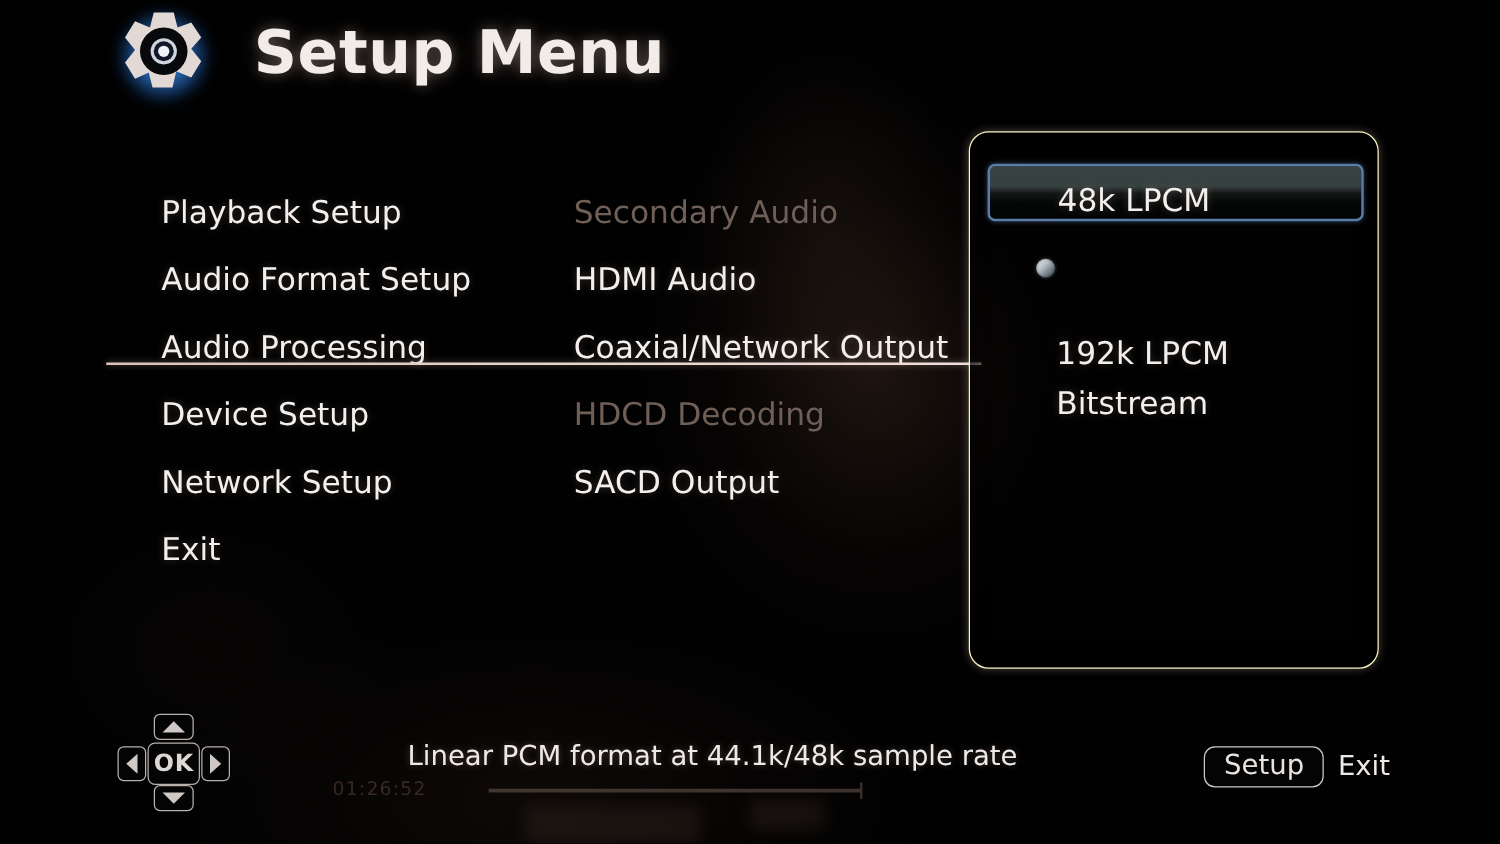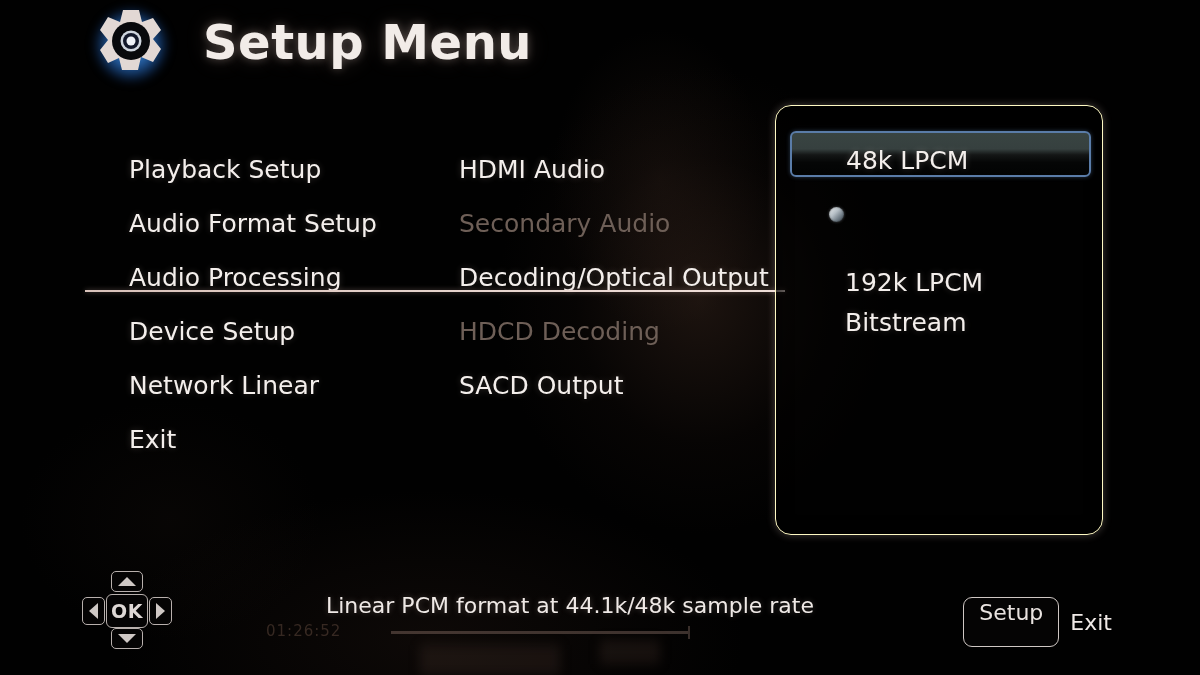--- a/index.html
+++ b/index.html
@@ -198,21 +198,21 @@
     width: 15px;
     height: 15px;
     border-radius: 50%;
     background: linear-gradient(135deg, #f0f2f4 0%, #b6bfc6 40%, #707c86 70%, #3c454c 100%);
     box-shadow: inset 0 0 2px rgba(0,0,0,0.6), 0 0 3px rgba(200,210,220,0.35);
   }
 
   
   .dpad {
     position: absolute;
-    left: 80px;
+    left: 92px;
     top: 570px;
     width: 92px;
     height: 82px;
   }
   .dpad-key {
     position: absolute;
     border: 1.6px solid #b8b0ad;
     border-radius: 5px;
     background: #050404;
     display: flex;
@@ -254,21 +254,21 @@
     position: absolute;
     right: 88px;
     top: 597px;
     display: flex;
     align-items: center;
     gap: 11px;
   }
   .setup-key {
     border: 1.6px solid #cfc7c4;
     border-radius: 9px;
-    padding: 2px 15px 21px 15px;
+    padding: 2px 15px 4px 15px;
     font-size: 22px;
     color: #e9e3e0;
     background: #050404;
     white-space: nowrap;
   }
   .exit-label {
     font-size: 22px;
     color: #efe9e6;
     white-space: nowrap;
   }
@@ -297,28 +297,28 @@
       </svg>
     </div>
     <div class="page-title">Setup Menu</div>
   </div>
 
   <div class="col-left">
     <div class="menu-item">Playback Setup</div>
     <div class="menu-item">Audio Format Setup</div>
     <div class="menu-item">Audio Processing</div>
     <div class="menu-item">Device Setup</div>
-    <div class="menu-item">Network Linear</div>
+    <div class="menu-item">Network Setup</div>
     <div class="menu-item">Exit</div>
   </div>
 
   <div class="col-mid">
+    <div class="menu-item dim">Secondary Audio</div>
     <div class="menu-item">HDMI Audio</div>
-    <div class="menu-item dim">Secondary Audio</div>
-    <div class="menu-item">Decoding/Optical Output</div>
+    <div class="menu-item">Coaxial/Network Output</div>
     <div class="menu-item dim">HDCD Decoding</div>
     <div class="menu-item">SACD Output</div>
   </div>
 
   <div class="divider"></div>
 
   <div class="options-panel">
     <div class="opt-highlight"></div>
 
     <div class="opt-row opt-row-0">

